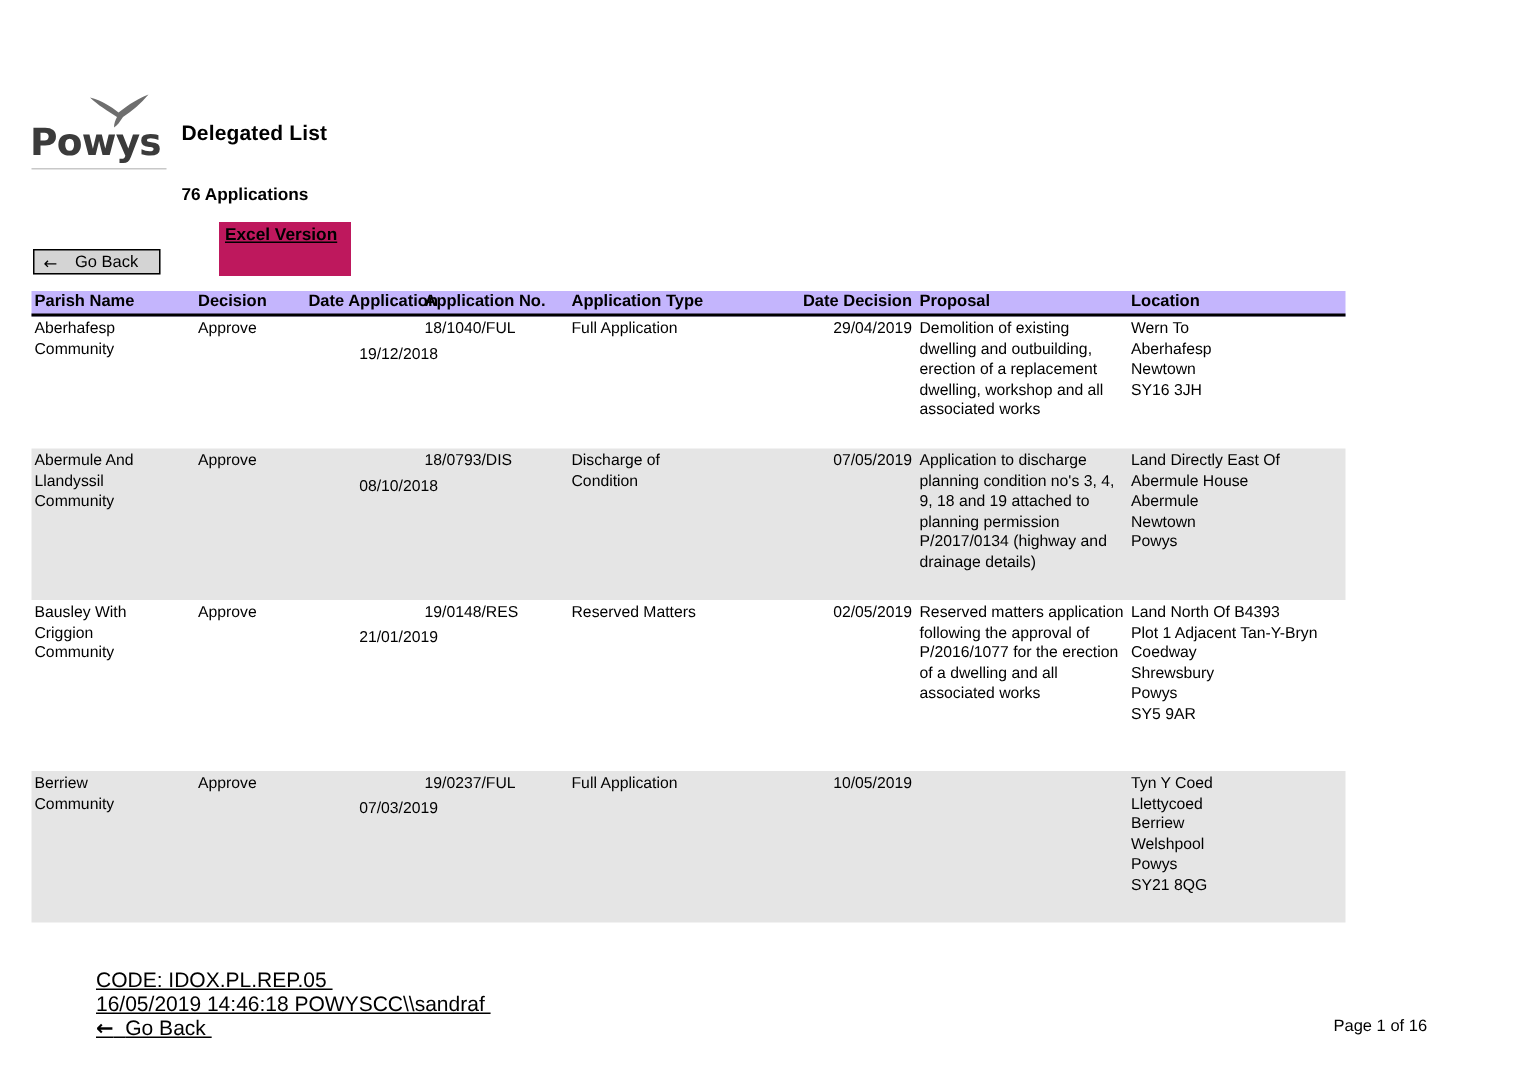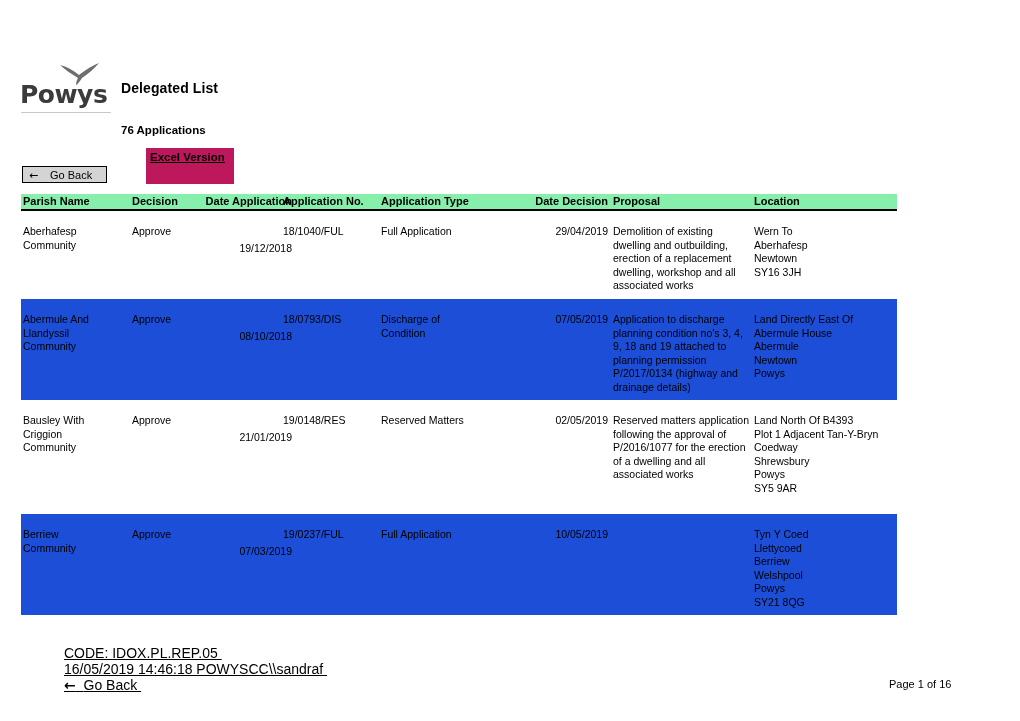--- a/index.html
+++ b/index.html
@@ -120,40 +120,40 @@
   
   #results-table {
     position: absolute;
     left: 21px;
     top: 194px;
     width: 876px;
   }
   .thead {
     position: relative;
     height: 15px;
-    background: #86efac;
+    background: #c4b5fd;
     border-bottom: 2px solid #000000;
   }
   .thead .th {
     position: absolute;
     top: 1px;
     font-size: 11px;
     font-weight: bold;
     line-height: 13px;
     white-space: nowrap;
   }
   .trow {
     position: relative;
     font-size: 10.5px;
     line-height: 13.6px;
   }
-  .trow.alt { background: #1d4ed8; }
+  .trow.alt { background: #e5e5e5; }
   .trow .td {
     position: absolute;
-    top: 14px;
+    top: 2px;
     white-space: pre-line;
   }
   .td.num { text-align: right; }
 
   
   .c-parish   { left: 2px;   width: 88px; }
   .c-decision { left: 111px; width: 62px; }
   .c-dateapp  { left: 161px; width: 110px; margin-top: 17px; }
   .c-appno    { left: 262px; width: 110px; }
   .c-apptype  { left: 360px; width: 138px; }

